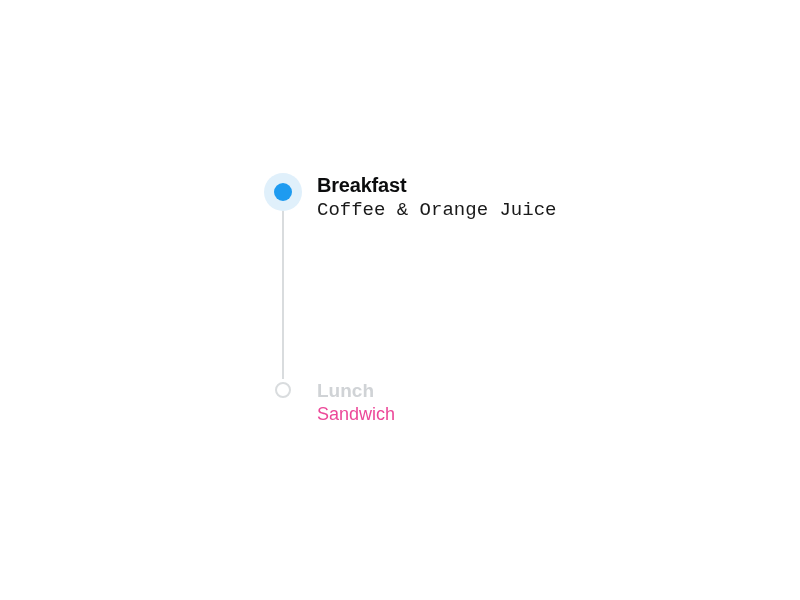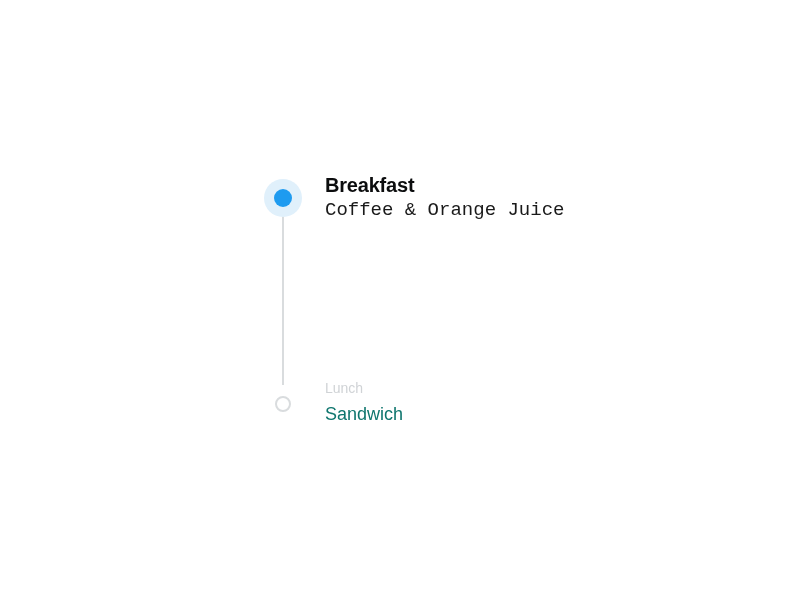--- a/index.html
+++ b/index.html
@@ -14,23 +14,22 @@
       font-family: -apple-system, BlinkMacSystemFont, "Segoe UI", Helvetica, Arial, sans-serif;
       position: relative;
     }
     .timeline {
       position: absolute;
       left: 263px;
       top: 173px;
     }
     .timeline-item {
       display: flex;
-      align-items: center;
+      align-items: flex-start;
       position: relative;
-      gap: 8px;
     }
     .dot-container {
       width: 40px;
       display: flex;
       justify-content: center;
       position: relative;
       flex-shrink: 0;
     }
     .dot-active-outer {
       width: 38px;
@@ -85,31 +84,31 @@
     }
     .subtitle-active {
       font-size: 19px;
       font-weight: 400;
       color: #1a1a1a;
       line-height: 1.3;
       margin-top: 1px;
       font-family: Liberation Mono, monospace;
     }
     .title-inactive {
-      font-size: 14px;
-      font-weight: 400;
+      font-size: 19px;
+      font-weight: 700;
       color: #d0d3d6;
       line-height: 1.2;
     }
     .subtitle-inactive {
       font-size: 18px;
       font-weight: 400;
-      color: #0f766e;
+      color: #ec4899;
       line-height: 1.3;
-      margin-top: 7px;
+      margin-top: 1px;
     }
     .item-2 {
       margin-top: 157px;
     }
     .item-2 .dot-container {
       padding-top: 0;
     }
   </style>
 </head>
 <body>

